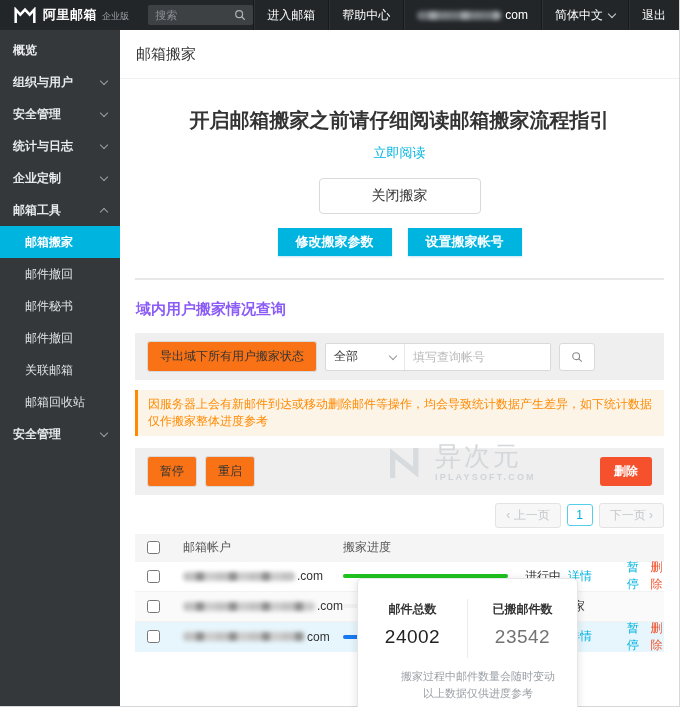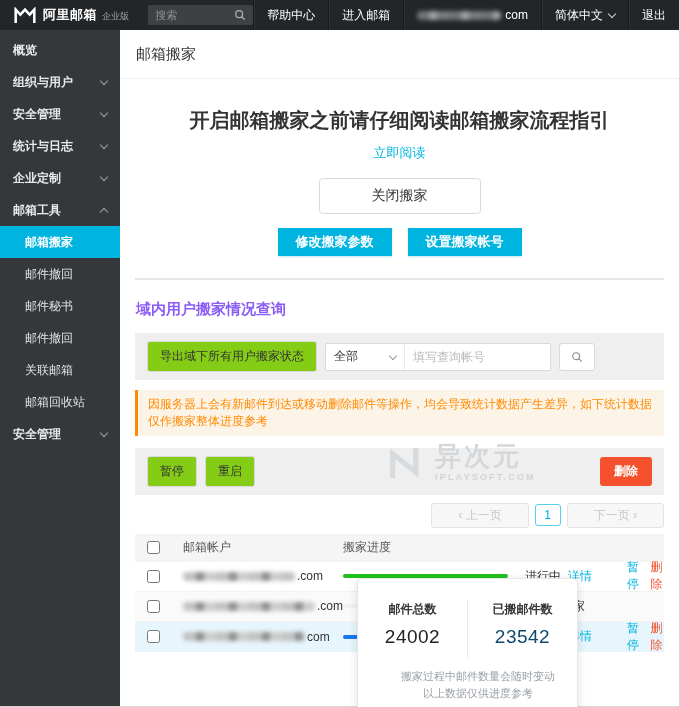--- a/index.html
+++ b/index.html
@@ -47,21 +47,21 @@
   .read-link { display:inline-block; margin-top:10px; color:#00b4e0; font-size:13px; cursor:pointer; }
   .close-btn { display:inline-block; margin-top:16px; padding:8px 52px; background:#fff;
     border:1px solid #d9d9d9; border-radius:4px; font-size:14px; color:#333; cursor:pointer; }
   .cyan-row { margin-top:14px; display:flex; justify-content:center; gap:16px; }
   .cyan-btn { background:#00b4e0; color:#fff; border:none; border-radius:0; font-size:13px;
     font-weight:700; padding:5px 18px; cursor:pointer; box-shadow:0 1px 2px rgba(0,150,200,.25); }
   .thick-divider { margin:22px 15px 0; height:2px; background:#e7e7e7; }
   .section-title { margin:20px 16px 0; font-size:15px; font-weight:700; color:#8b5cf6; }
 
   .query-bar { margin:14px 15px 0; background:#efefef; padding:8px 12px; display:flex; align-items:center; gap:8px; }
-  .white-btn { background:#84cc16; border:1px solid #d9d9d9; border-radius:3px; font-size:12px; color:#333;
+  .white-btn { background:#f97316; border:1px solid #d9d9d9; border-radius:3px; font-size:12px; color:#333;
     padding:6px 12px; cursor:pointer; white-space:nowrap; }
   .combo { display:flex; align-items:center; background:#fff; border:1px solid #d9d9d9; border-radius:2px; height:28px; }
   .combo-select { display:flex; align-items:center; width:78px; padding:0 8px; font-size:12px; color:#333;
     cursor:pointer; height:100%; }
   .combo-select .chev2 { width:6px; height:6px; border-right:1.3px solid #999; border-bottom:1.3px solid #999;
     transform:rotate(45deg); margin-left:auto; margin-top:-2px; }
   .combo input { width:146px; border:0; outline:none; font-size:12px; color:#333; padding:0 8px; height:100%;
     border-left:1px solid #e8e8e8; }
   .combo input::placeholder { color:#b8b8b8; }
   .search-btn { width:36px; height:28px; background:#fff; border:1px solid #d9d9d9; border-radius:3px;
@@ -69,27 +69,27 @@
 
   .warning { margin:10px 15px 0; background:#fdf4e8; border-left:3px solid #ff8a00; color:#ff8a00;
     font-size:12px; padding:6px 10px; line-height:1.4; }
 
   .action-bar { margin:12px 15px 0; background:#efefef; padding:8px 12px; display:flex; align-items:center; gap:8px; }
   .danger-btn { margin-left:auto; background:#f4512c; color:#fff; border:none; border-radius:3px;
     font-size:12px; font-weight:700; padding:6px 14px; cursor:pointer; }
 
   .pagination { margin:8px 15px 0; display:flex; justify-content:flex-end; align-items:center; gap:6px; position:relative; }
   .pg-btn { background:#f7f7f7; border:1px solid #e3e3e3; border-radius:3px; color:#c3c7cb; font-size:12px;
-    padding:3px 26px; cursor:pointer; }
+    padding:3px 10px; cursor:pointer; }
   .pg-cur { background:#fff; border:1px solid #55cdec; border-radius:3px; color:#00aede; font-size:12px;
     min-width:26px; text-align:center; padding:3px 0; cursor:pointer; }
 
   .watermark { position:absolute; left:265px; top:413px; display:flex; align-items:center; gap:10px;
     z-index:3; pointer-events:none; }
-  .wm-text .wm-name { font-size:26px; color:#d4d8db; font-weight:700; letter-spacing:3px; line-height:1; }
+  .wm-text .wm-name { font-size:26px; color:#d4d8db; font-weight:400; letter-spacing:3px; line-height:1; }
   .wm-text .wm-site { font-size:9px; color:#cfd4d8; letter-spacing:2.2px; font-weight:700; margin-top:3px; }
 
   
   .table { margin:6px 15px 0; font-size:12px; color:#333; position:relative; z-index:1; }
   .t-row { display:flex; align-items:center; height:30px; }
   .t-head { background:#f5f5f5; height:28px; color:#555; }
   .t-row.r0 { background:#fff; border-bottom:1px solid #f2f2f2; }
   .t-row.r1 { background:#fafafa; border-bottom:1px solid #f2f2f2; }
   .t-row.r2 { background:#e7f6fc; }
   .col-check { width:34px; display:flex; align-items:center; padding-left:12px; }
@@ -113,21 +113,21 @@
 
   
   .popover { position:absolute; left:237px; top:548px; width:221px; background:#fff;
     border:1px solid #e6e6e6; border-radius:5px; box-shadow:0 2px 10px rgba(0,0,0,.12); z-index:6;
     padding:20px 0 13px; }
   .pop-cols { display:flex; text-align:center; }
   .pop-col { flex:1; padding:2px 0 10px; }
   .pop-col.first { border-right:1px solid #ececec; }
   .pop-label { font-size:12px; color:#333; font-weight:600; }
   .pop-value { font-size:19px; margin-top:8px; color:#222; letter-spacing:.5px; }
-  .pop-value.green { color:#0c4a6e; }
+  .pop-value.green { color:#737373; }
   .pop-note { margin-top:10px; text-align:center; font-size:11px; color:#9aa0a6; line-height:1.55;padding-left:21px; }
 </style>
 </head>
 <body>
 
 <div class="screen">
 
   <div class="topbar">
     <div class="logo-wrap">
       <svg class="logo-m" viewBox="0 0 26 20">
@@ -137,22 +137,22 @@
       <span class="logo-badge">企业版</span>
     </div>
     <div class="top-search">
       <input type="text" placeholder="搜索" style="">
       <svg class="mag" viewBox="0 0 14 14">
         <circle cx="6" cy="6" r="4" fill="none" stroke="#aeb3b7" stroke-width="1.4"></circle>
         <line x1="9" y1="9" x2="12.5" y2="12.5" stroke="#aeb3b7" stroke-width="1.4"></line>
       </svg>
     </div>
     <div class="top-spacer"></div>
+    <div class="top-item">进入邮箱</div>
     <div class="top-item">帮助中心</div>
-    <div class="top-item">进入邮箱</div>
     <div class="top-item">
       <span class="acct-pill"></span>
       <span>com</span>
     </div>
     <div class="top-item">
       <span>简体中文</span>
       <span class="lang-chev"></span>
     </div>
     <div class="top-item">退出</div>
   </div>

